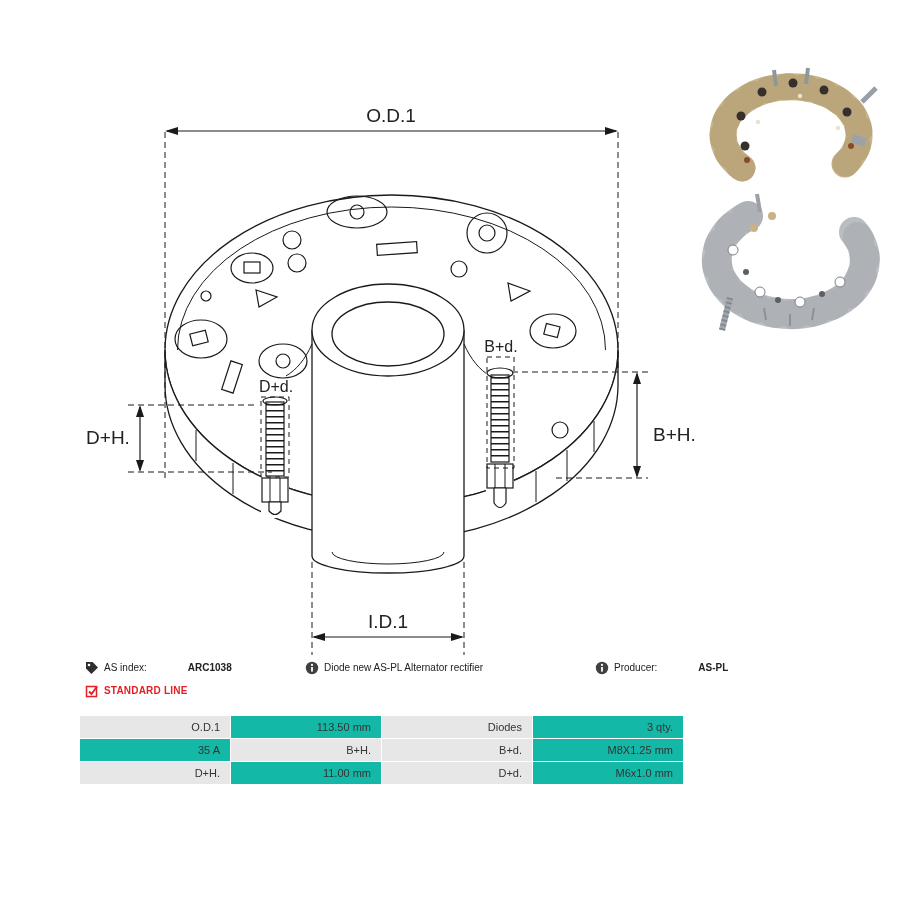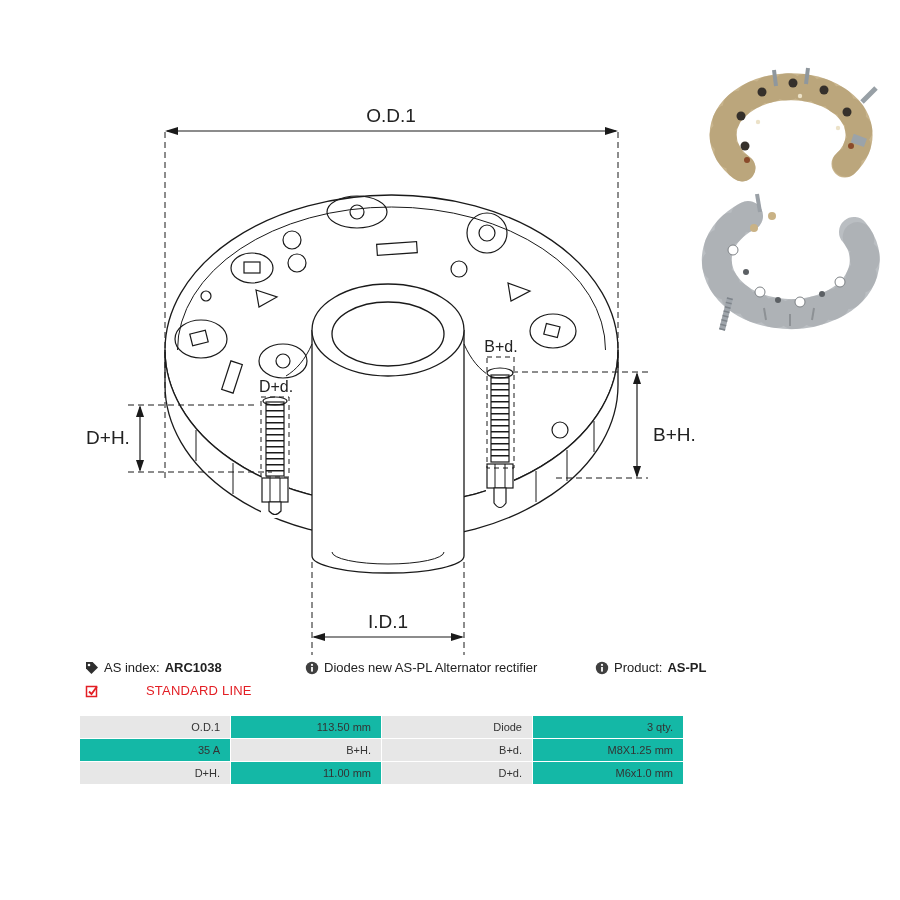--- a/index.html
+++ b/index.html
@@ -2,25 +2,25 @@
 <html><head>
 <meta charset="utf-8">
 <style>
   * { margin:0; padding:0; box-sizing:border-box; }
   html,body { width:900px; height:900px; background:#ffffff;
     font-family:"Liberation Sans", sans-serif; position:relative; overflow:hidden; }
   .drawing-svg { position:absolute; left:0; top:0; }
   .dim-label { font-family:"Liberation Sans", sans-serif; fill:#222222; }
   .info-bar { position:absolute; left:0; top:660px; width:900px; height:56px; }
   .info-col { position:absolute; top:0; }
-  .info-item { display:flex; align-items:center; gap:5px; font-size:13px;
+  .info-item { display:flex; align-items:center; gap:5px; font-size:10px;
     color:#222; margin-bottom:8px; white-space:nowrap; height:15px; }
   .info-item .ic { flex:0 0 auto; }
-  .b { font-weight:bold; }
-  .red-text { color:#e31e24; font-weight:normal; letter-spacing:.2px;margin-left:42px; }
+  .b { font-weight:bold;margin-left:36px; }
+  .red-text { color:#e31e24; font-weight:bold; letter-spacing:.2px; }
   .spec-table { position:absolute; left:80px; top:716px; width:601px;
     display:grid; grid-template-columns:150px 150px 150px 150px; gap:1px; background:#ffffff; }
   .cell { height:22px; line-height:22px; padding:0 10px; font-size:11px;
     color:#333; text-align:right; overflow:hidden; }
   .lbl { background:#e7e7e7; }
   .val { background:#14b8a6; }
   .blank { background:transparent; }
 </style>
 </head>
 <body>
@@ -209,42 +209,42 @@
     </div>
   </div>
 
   <div class="info-col" style="left:305px; width:270px;">
     <div class="info-item">
       <svg class="ic" width="14" height="14" viewBox="0 0 14 14">
         <circle cx="7" cy="7" r="6.2" fill="#404040"></circle>
         <rect x="6.1" y="6" width="1.8" height="4.6" fill="#ffffff"></rect>
         <circle cx="7" cy="3.9" r="1.1" fill="#ffffff"></circle>
       </svg>
-      <span>Diodes new AS-PL Alternator rectifier</span>
+      <span>Diode new AS-PL Alternator rectifier</span>
     </div>
   </div>
 
   <div class="info-col" style="left:595px; width:220px;">
     <div class="info-item">
       <svg class="ic" width="14" height="14" viewBox="0 0 14 14">
         <circle cx="7" cy="7" r="6.2" fill="#404040"></circle>
         <rect x="6.1" y="6" width="1.8" height="4.6" fill="#ffffff"></rect>
         <circle cx="7" cy="3.9" r="1.1" fill="#ffffff"></circle>
       </svg>
-      <span>Product:</span>
+      <span>Producer:</span>
       <span class="b">AS-PL</span>
     </div>
   </div>
 
 </div>
 
 <div class="spec-table">
   <div class="cell lbl">O.D.1</div>
   <div class="cell val">113.50 mm</div>
-  <div class="cell lbl">Diode</div>
+  <div class="cell lbl">Diodes</div>
   <div class="cell val">3 qty.</div>
 
   <div class="cell val">35 A</div>
   <div class="cell lbl">B+H.</div>
 
   <div class="cell lbl">B+d.</div>
   <div class="cell val">M8X1.25 mm</div>
   <div class="cell lbl">D+H.</div>
   <div class="cell val">11.00 mm</div>
 

